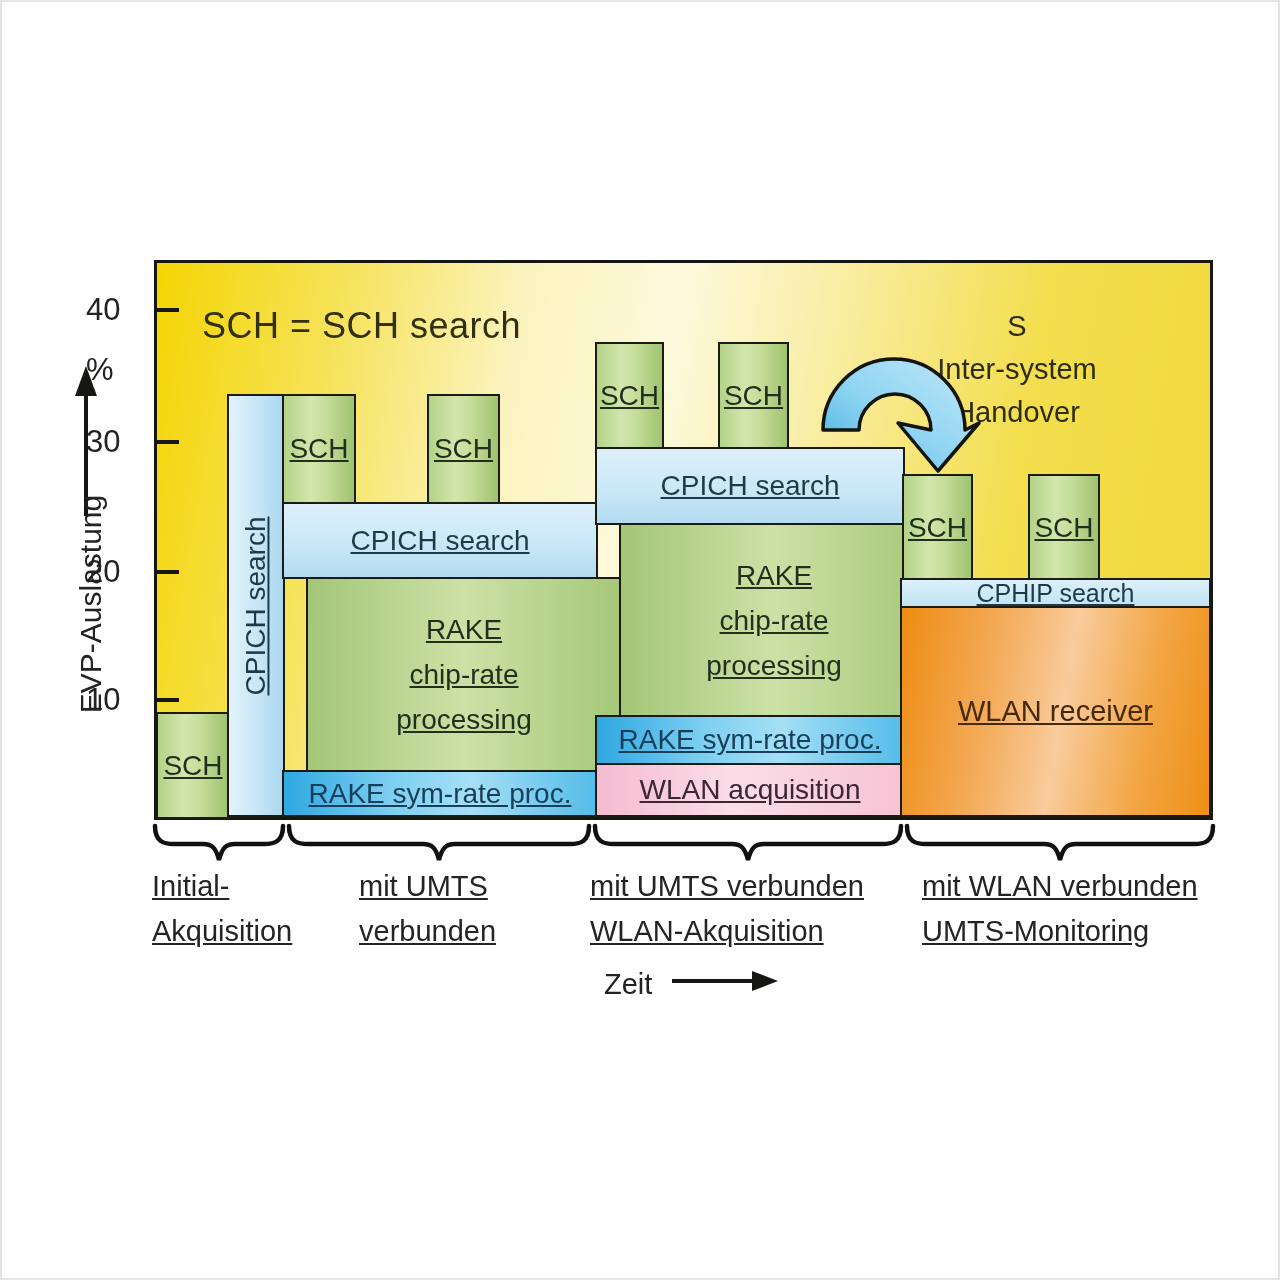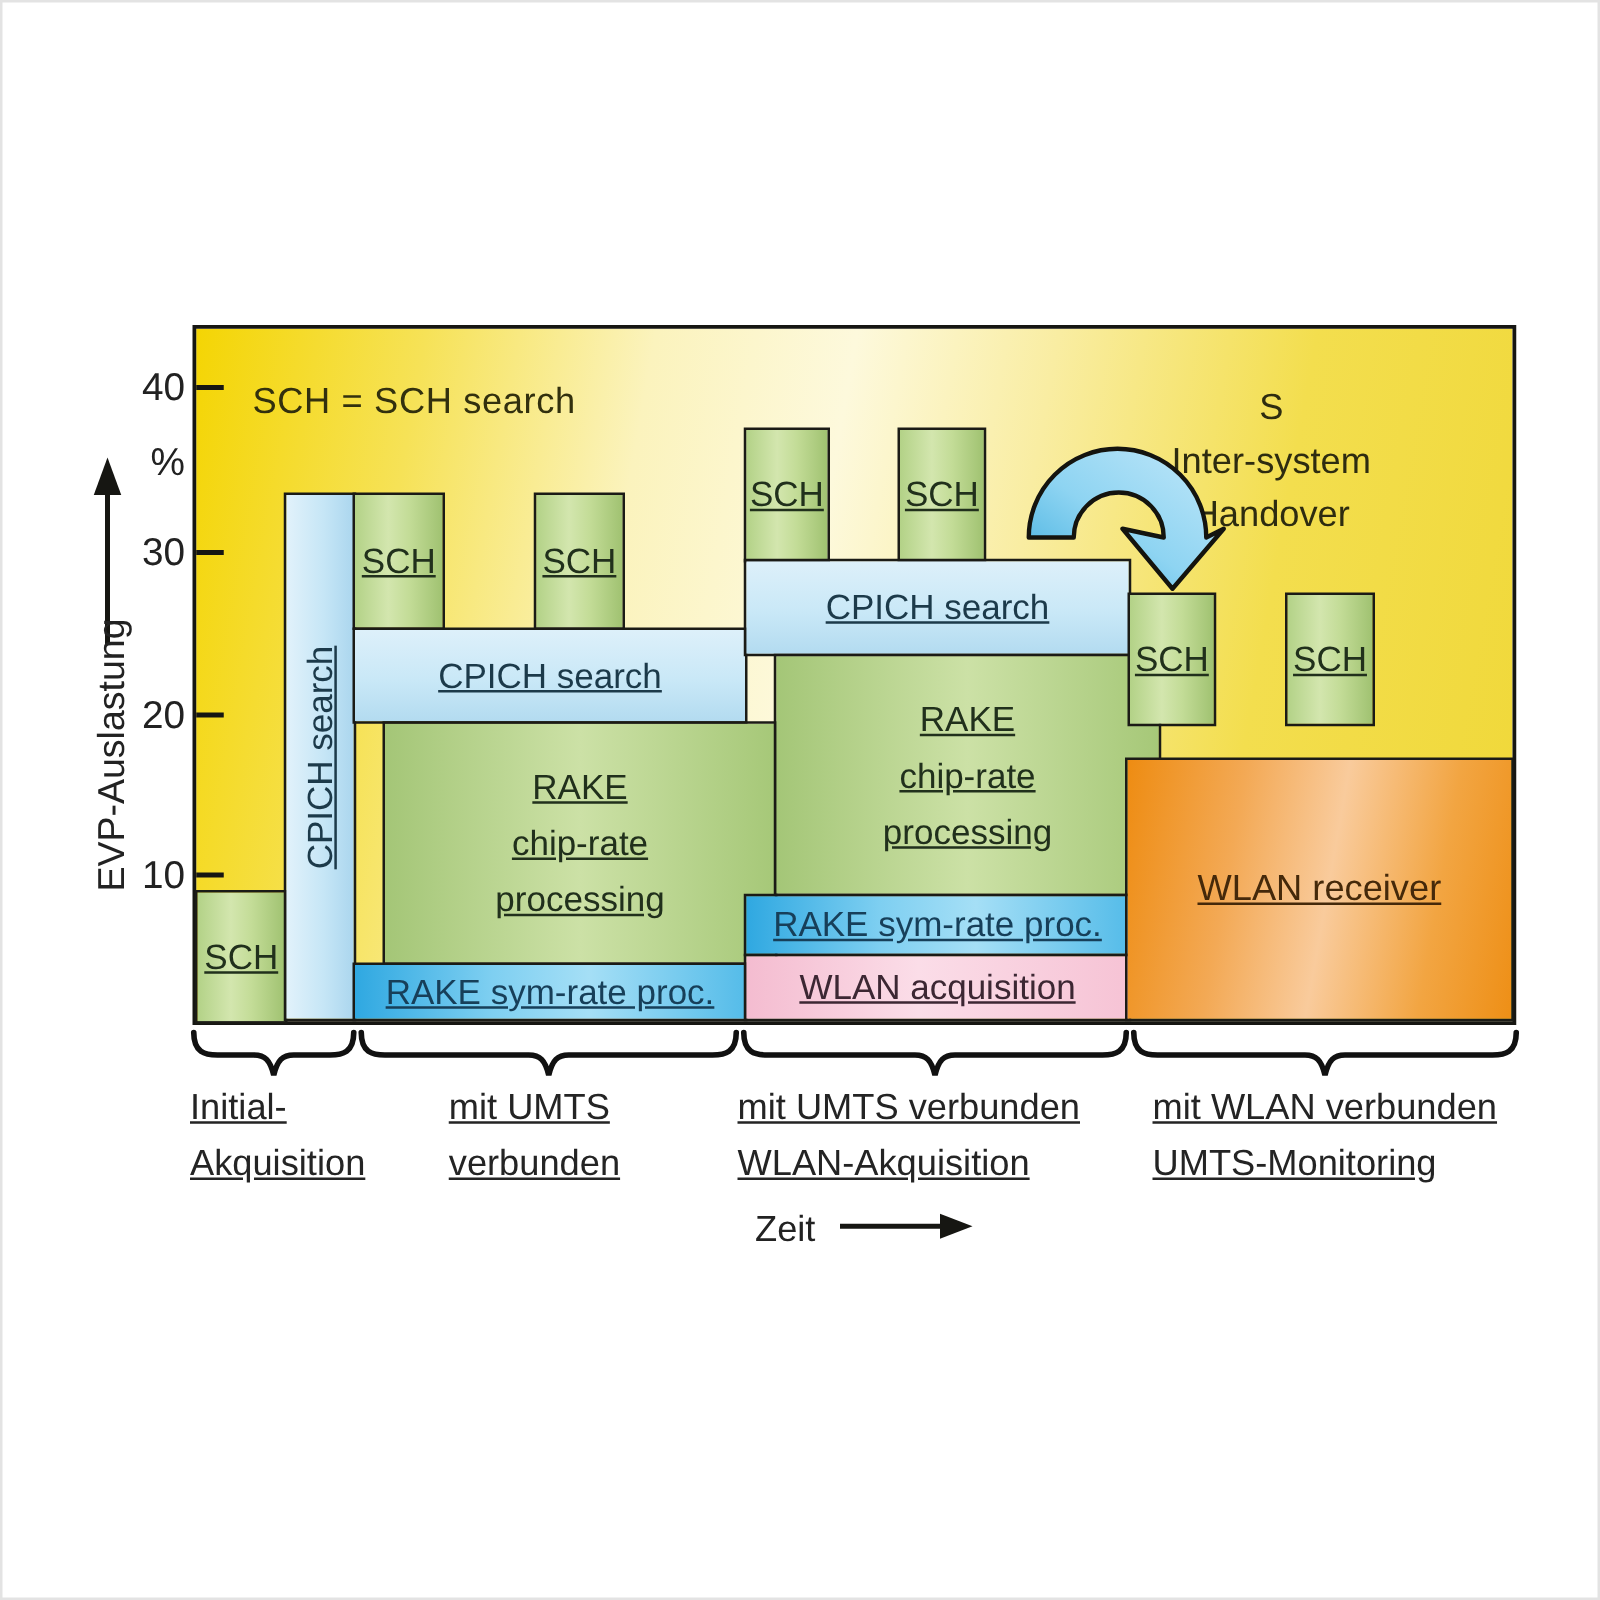--- a/index.html
+++ b/index.html
@@ -25,30 +25,30 @@
   .green2{background:linear-gradient(90deg,#a4c677 0%,#cce1a6 50%,#a6c878 100%);margin-left:24px;}
   .bluebar{background:linear-gradient(90deg,#e2f2fb 0%,#c6e6f6 55%,#abd6ee 100%);color:#1c3a4a;}
   .bluestrip{background:linear-gradient(180deg,#ddf0fa 0%,#c9e8f7 55%,#b3dbf0 100%);color:#1c3a4a;}
   .cyan{background:linear-gradient(90deg,#2fa8e1 0%,#7ecff1 35%,#a5dff6 60%,#55bce9 100%);color:#173f59;}
   .pink{background:linear-gradient(90deg,#f4bcd0 0%,#fbdde8 45%,#f6c3d5 100%);color:#3c2733;}
   .orange{background:linear-gradient(100deg,#ee8c12 0%,#f3a955 28%,#f9cb9c 52%,#f2a542 78%,#ee8f16 100%);color:#45290a;}
   .cphip{background:linear-gradient(180deg,#dcf0fa 0%,#c2e3f4 100%);color:#1c3a4a;font-size:25px;}
   .rake-lines{line-height:45px;font-size:28px;}
   .vlabel{transform:rotate(-90deg);white-space:nowrap;font-size:28px;}
   .legend{
-    position:absolute;left:45px;top:42px;font-size:29px;color:#32300e;
+    position:absolute;left:45px;top:42px;font-size:36px;color:#32300e;
     letter-spacing:.5px;
   }
   .handover{
     position:absolute;left:690px;top:42px;width:340px;text-align:center;
     line-height:43px;font-size:29px;color:#2e2c10;
   }
   .tickdash{position:absolute;left:0;width:22px;height:4px;background:#161612;}
   
-  .ticklabel{position:absolute;width:62px;left:84px;text-align:right;font-size:31px;color:#222;}
+  .ticklabel{position:absolute;width:62px;left:84px;text-align:left;font-size:31px;color:#222;}
   .evp-label{
     position:absolute;left:-34px;top:585px;width:245px;text-align:center;
     font-size:30px;color:#222;transform:rotate(-90deg);
   }
   .evp-arrow{position:absolute;left:66px;top:362px;}
   .zeit{position:absolute;left:602px;top:966px;display:flex;font-size:29px;color:#222;}
   .zeit svg{margin-left:18px;}
   
   .brace{position:absolute;top:820px;height:44px;}
   .phase{position:absolute;top:862px;font-size:29px;line-height:45px;color:#242424;white-space:nowrap;text-decoration:underline;}
@@ -98,20 +98,21 @@
         <div>RAKE</div>
         <div>chip-rate</div>
         <div>processing</div>
       </div>
     </div>
     <div class="blk cyan" style="left:438px;top:452px;width:310px;height:50px">RAKE sym-rate proc.</div>
     <div class="blk pink" style="left:438px;top:500px;width:310px;height:54px">WLAN acquisition</div>
 
     <div class="blk green" style="left:745px;top:211px;width:71px;height:107px">SCH</div>
     <div class="blk green" style="left:871px;top:211px;width:72px;height:107px">SCH</div>
+    <div class="blk cphip" style="left:743px;top:315px;width:311px;height:30px">CPHIP search</div>
     <div class="blk orange" style="left:743px;top:343px;width:311px;height:211px;font-size:29px">WLAN receiver</div>
 
     <svg class="harrow" width="182" height="136" viewBox="0 0 182 136">
       <defs>
         <linearGradient id="ag" x1="1" y1="0" x2="0" y2="1">
           <stop offset="0" stop-color="#c3e8f9"></stop>
           <stop offset="0.55" stop-color="#8ed4f2"></stop>
           <stop offset="1" stop-color="#3faede"></stop>
         </linearGradient>
       </defs>

